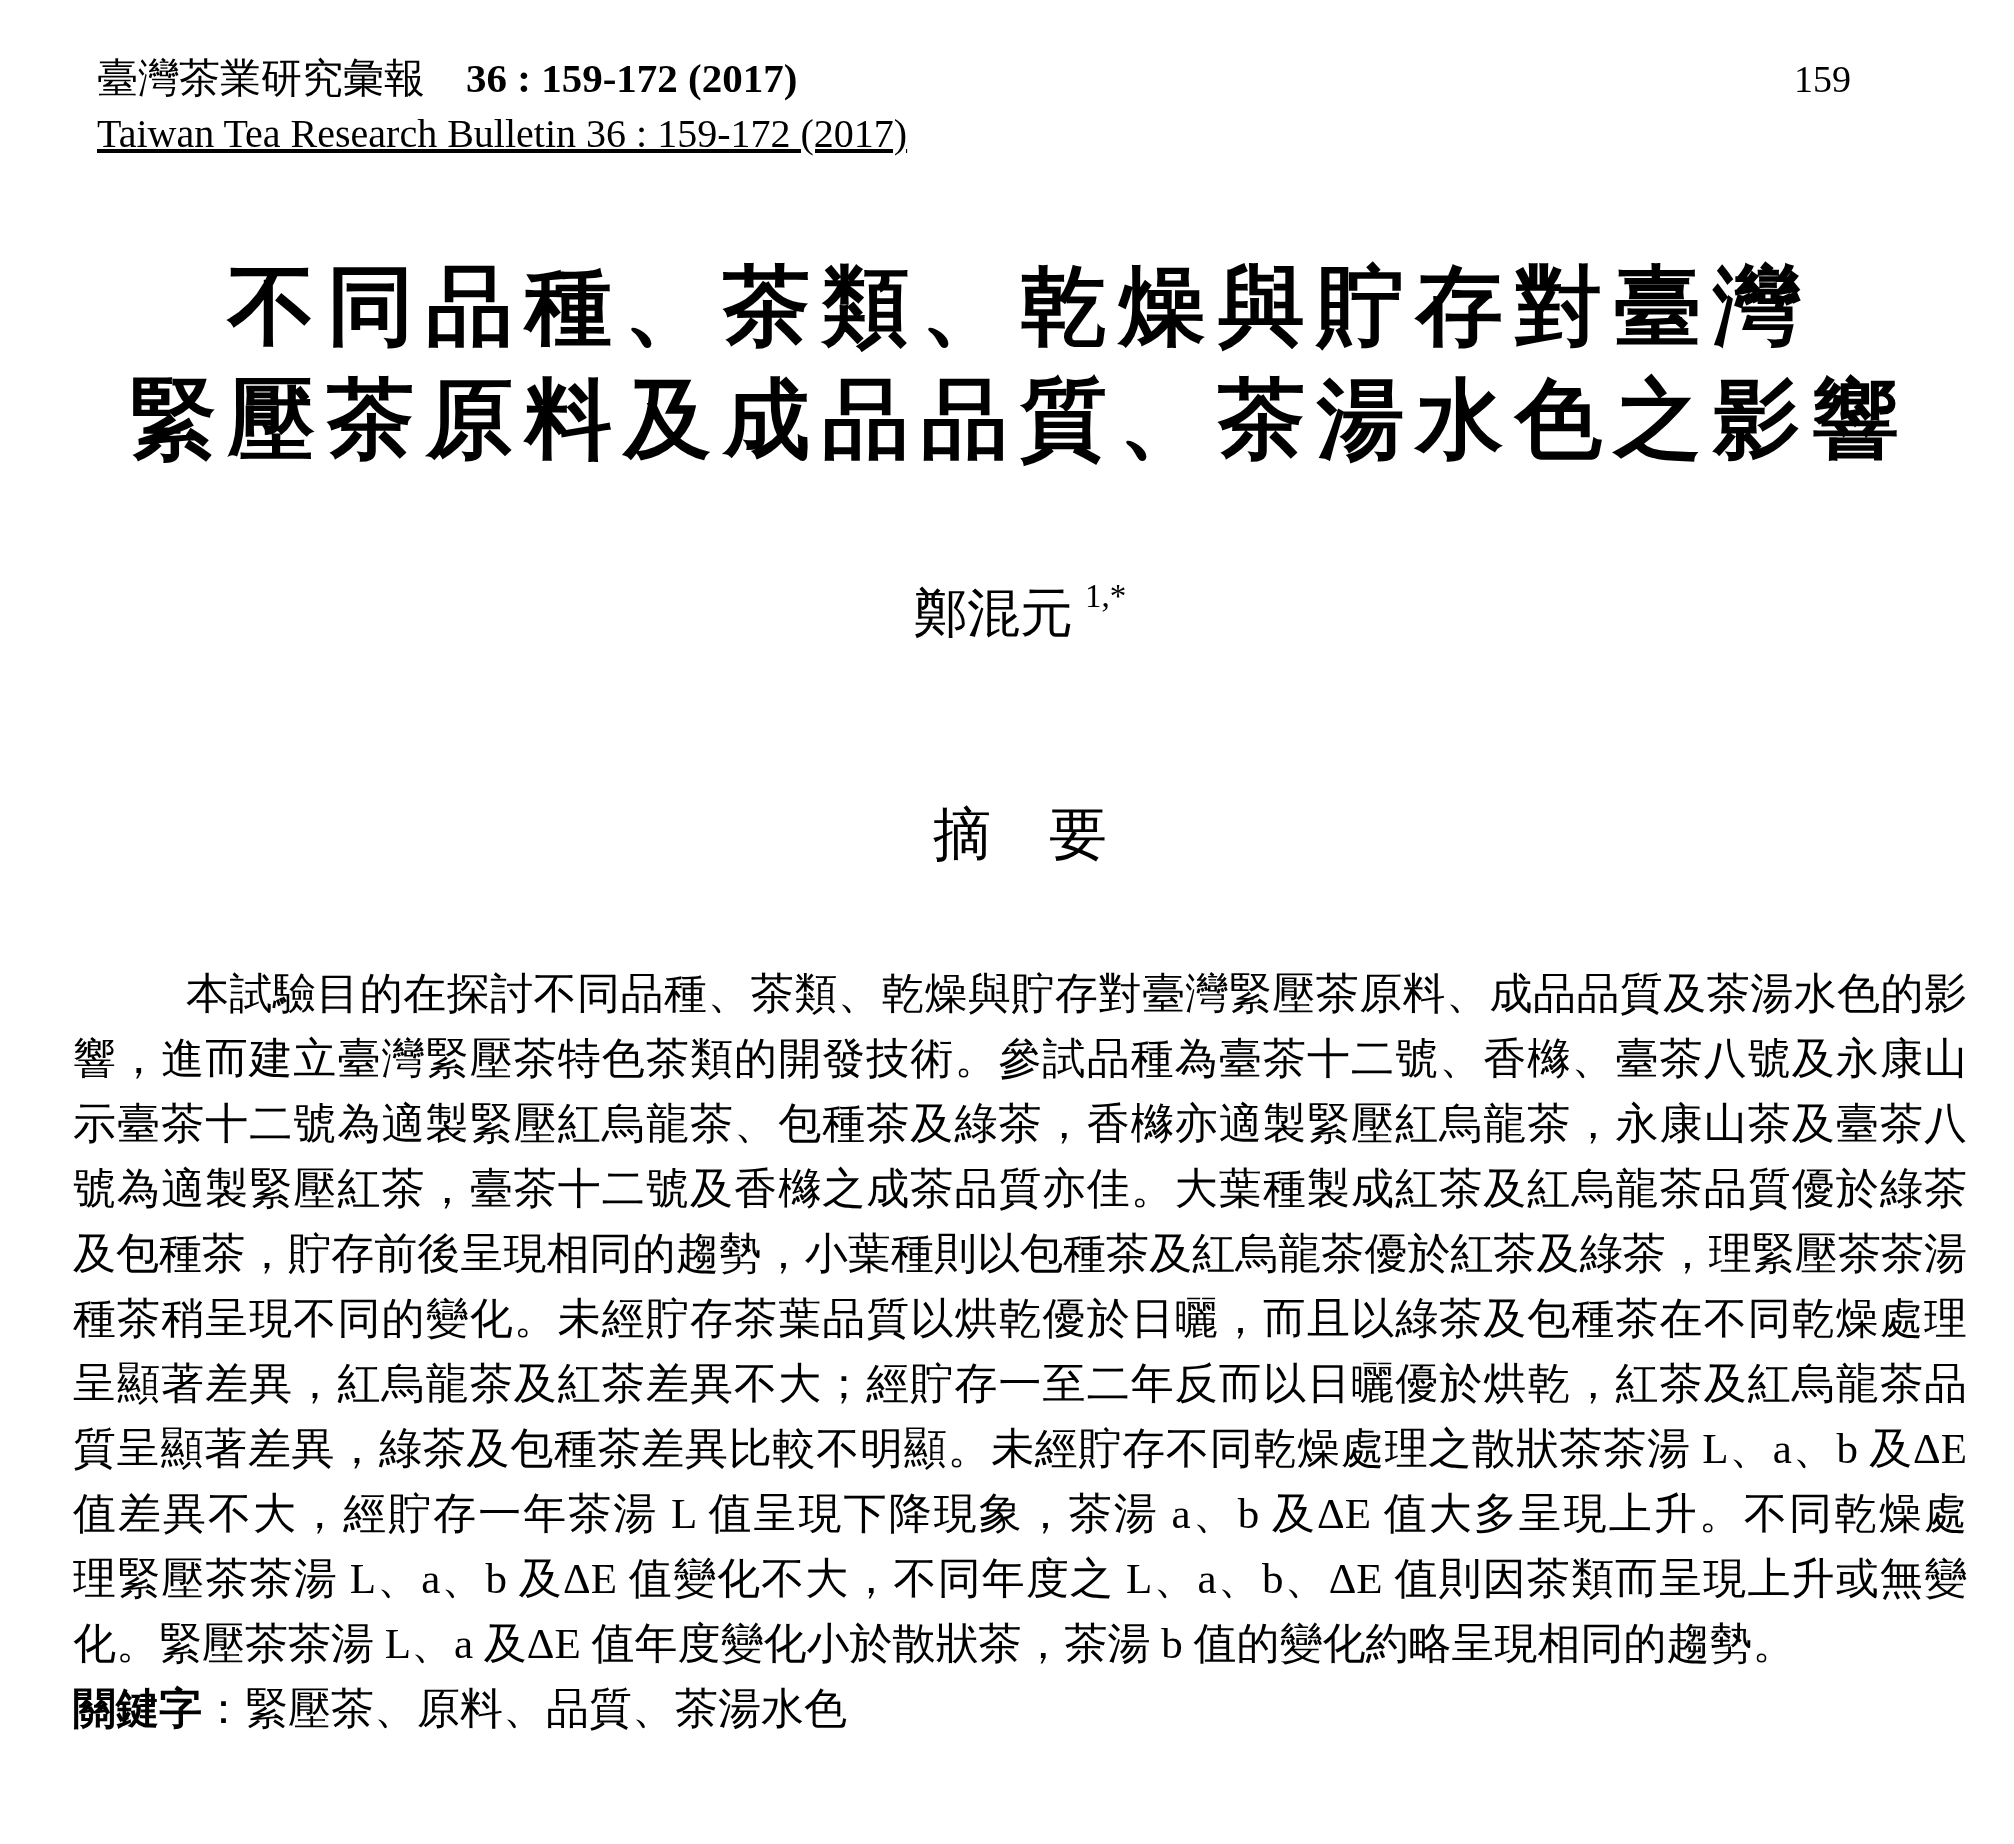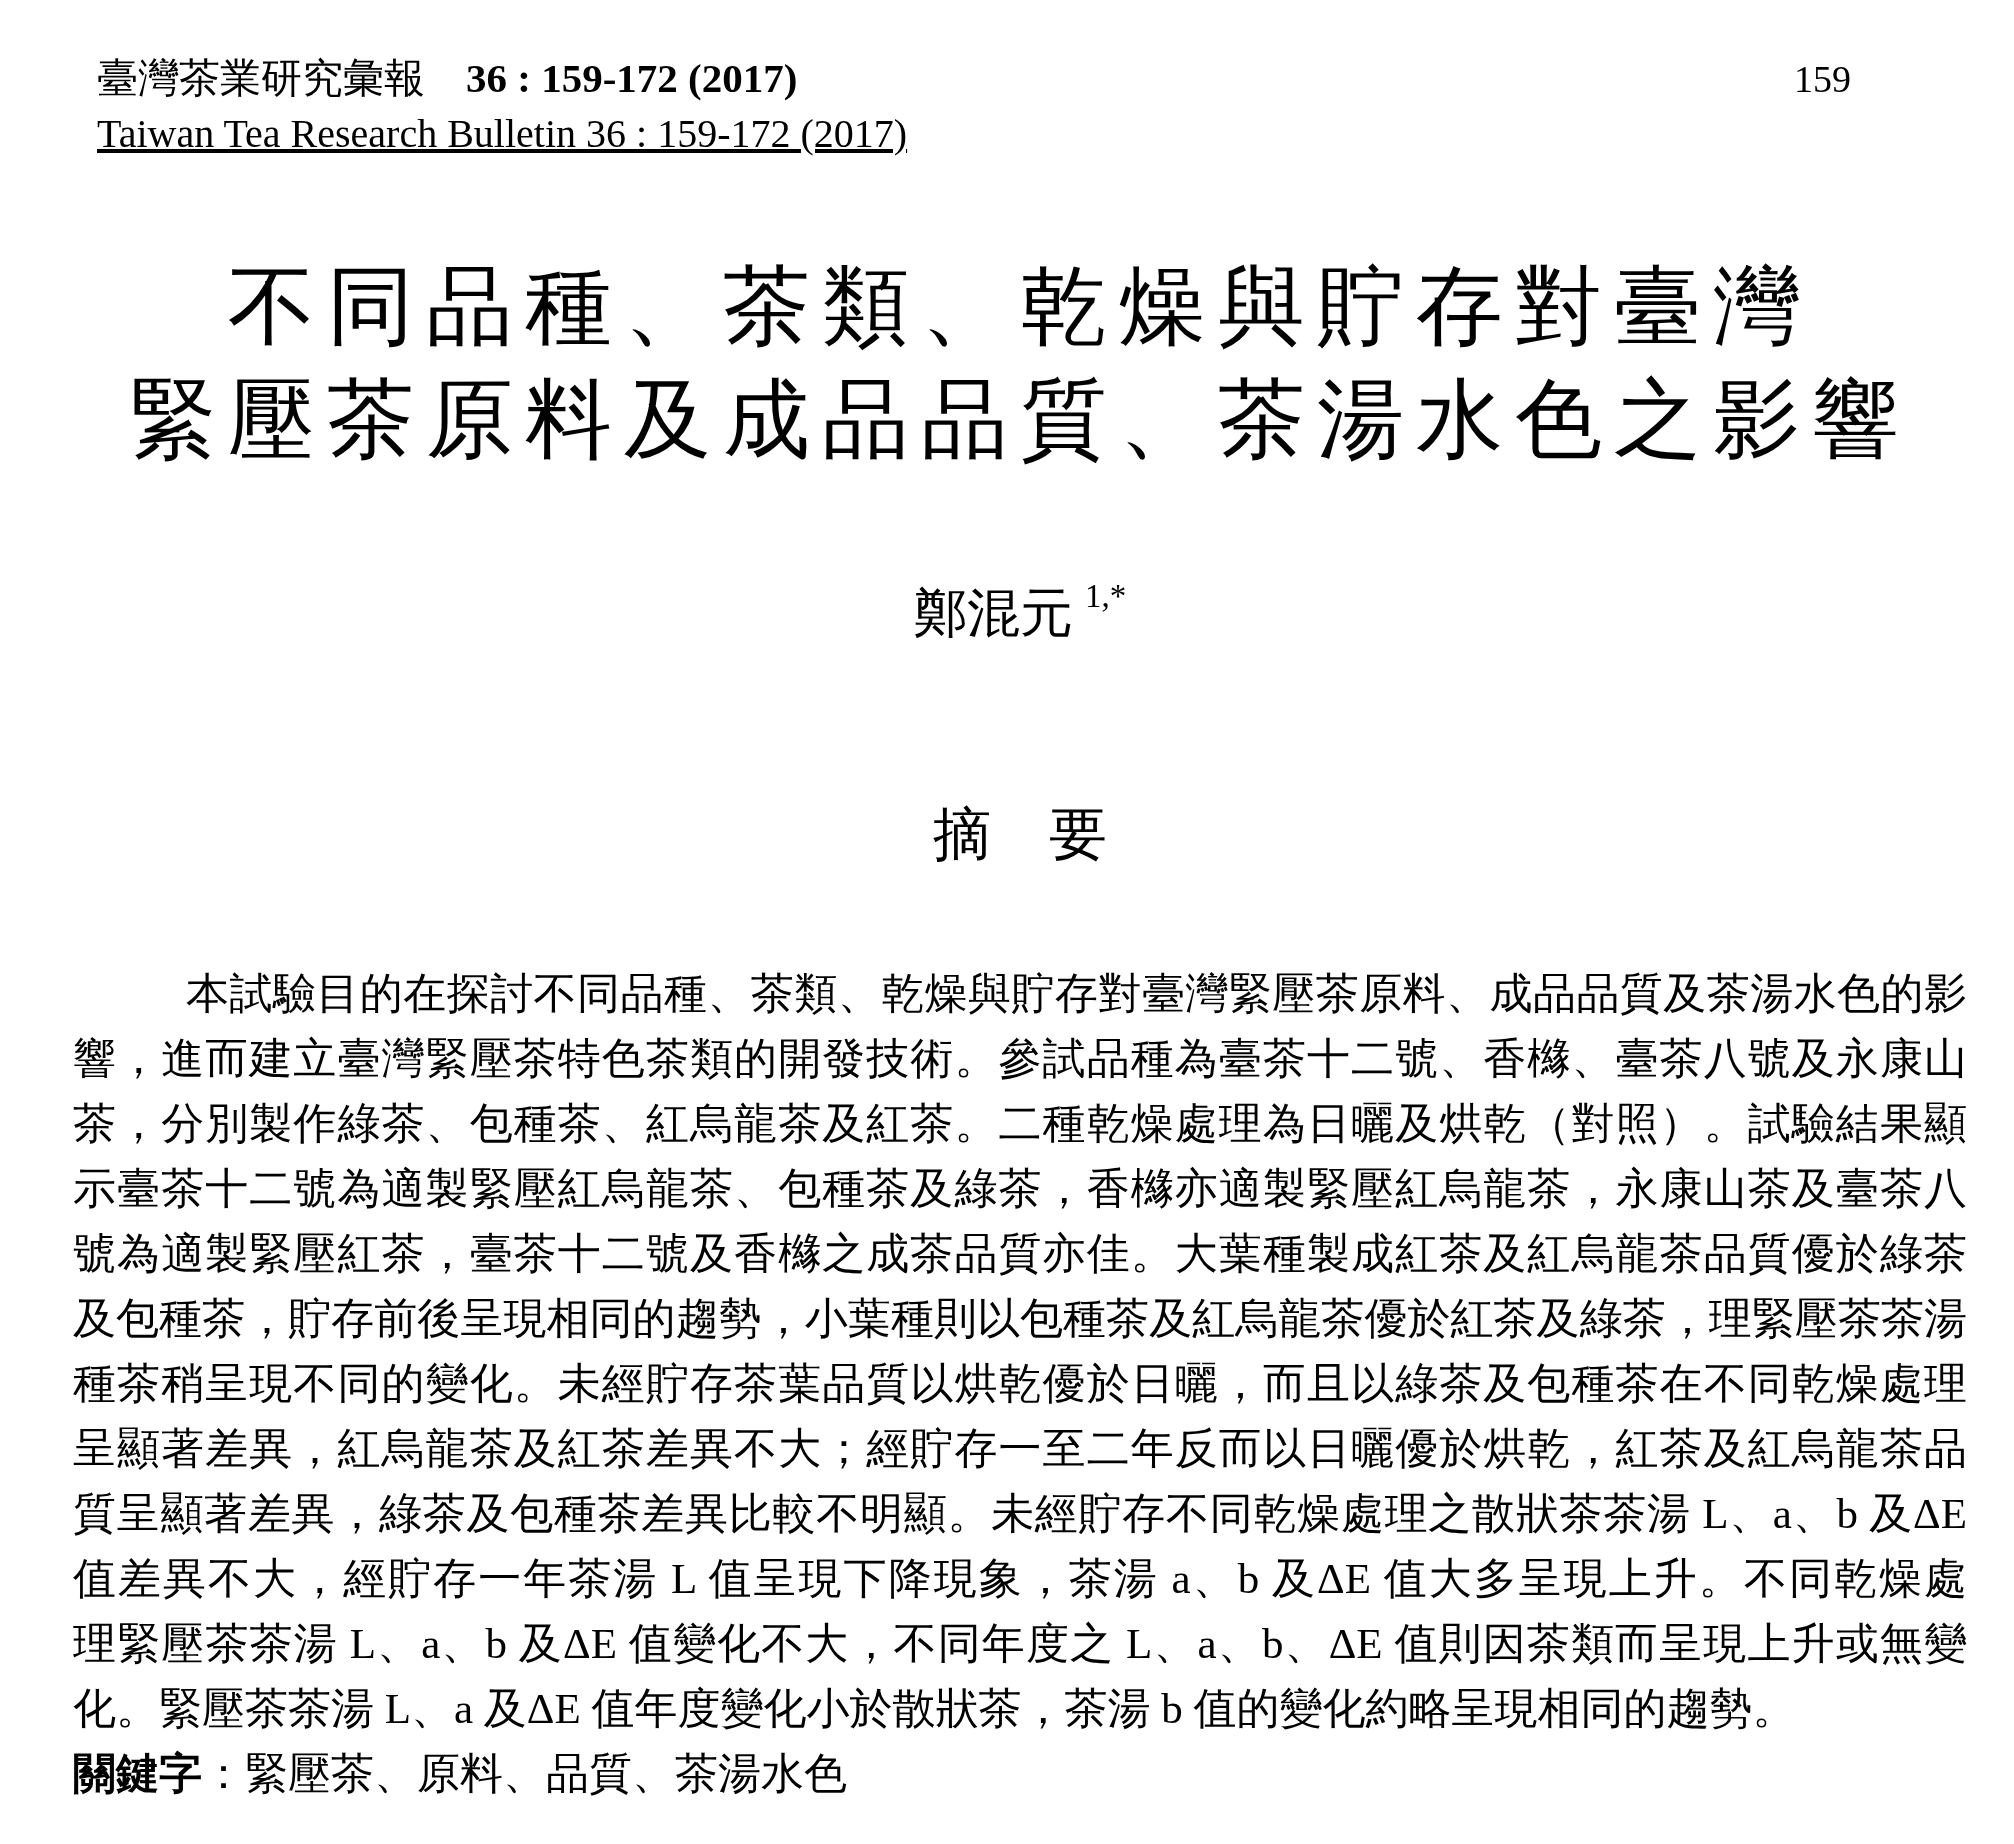--- a/index.html
+++ b/index.html
@@ -32,21 +32,21 @@
     white-space: nowrap;
   }
   .h-issue { margin-left: 41px; font-weight: bold; }
   .h-en { font-size: 40px; text-decoration: underline; }
   .title {
     position: absolute;
     left: 73px;
     top: 250px;
     width: 1894px;
     text-align: center;
-    font-weight: normal;
+    font-weight: bold;
     font-size: 87px;
     line-height: 113px;
     letter-spacing: 12px;
   }
   .author {
     position: absolute;
     left: 73px;
     top: 562px;
     width: 1894px;
     text-align: center;
@@ -108,21 +108,20 @@
 
   <div class="author">
     <span>鄭混元</span><sup>1,*</sup>
   </div>
 
   <div class="abs-head">摘　要</div>
 
   <div class="abstract">
     <div class="line indent">本試驗目的在探討不同品種、茶類、乾燥與貯存對臺灣緊壓茶原料、成品品質及茶湯水色的影</div>
     <div class="line">響，進而建立臺灣緊壓茶特色茶類的開發技術。參試品種為臺茶十二號、香櫞、臺茶八號及永康山</div>
-    <div class="line">茶，分別製作綠茶、包種茶、紅烏龍茶及紅茶。二種乾燥處理為日曬及烘乾（對照）。試驗結果顯</div>
     <div class="line">示臺茶十二號為適製緊壓紅烏龍茶、包種茶及綠茶，香櫞亦適製緊壓紅烏龍茶，永康山茶及臺茶八</div>
     <div class="line">號為適製緊壓紅茶，臺茶十二號及香櫞之成茶品質亦佳。大葉種製成紅茶及紅烏龍茶品質優於綠茶</div>
     <div class="line">及包種茶，貯存前後呈現相同的趨勢，小葉種則以包種茶及紅烏龍茶優於紅茶及綠茶，理緊壓茶茶湯</div>
     <div class="line">種茶稍呈現不同的變化。未經貯存茶葉品質以烘乾優於日曬，而且以綠茶及包種茶在不同乾燥處理</div>
     <div class="line">呈顯著差異，紅烏龍茶及紅茶差異不大；經貯存一至二年反而以日曬優於烘乾，紅茶及紅烏龍茶品</div>
     <div class="line">質呈顯著差異，綠茶及包種茶差異比較不明顯。未經貯存不同乾燥處理之散狀茶茶湯 L、a、b 及ΔE</div>
     <div class="line">值差異不大，經貯存一年茶湯 L 值呈現下降現象，茶湯 a、b 及ΔE 值大多呈現上升。不同乾燥處</div>
     <div class="line">理緊壓茶茶湯 L、a、b 及ΔE 值變化不大，不同年度之 L、a、b、ΔE 值則因茶類而呈現上升或無變</div>
     <div class="line last">化。緊壓茶茶湯 L、a 及ΔE 值年度變化小於散狀茶，茶湯 b 值的變化約略呈現相同的趨勢。</div>
     <div class="kw">

